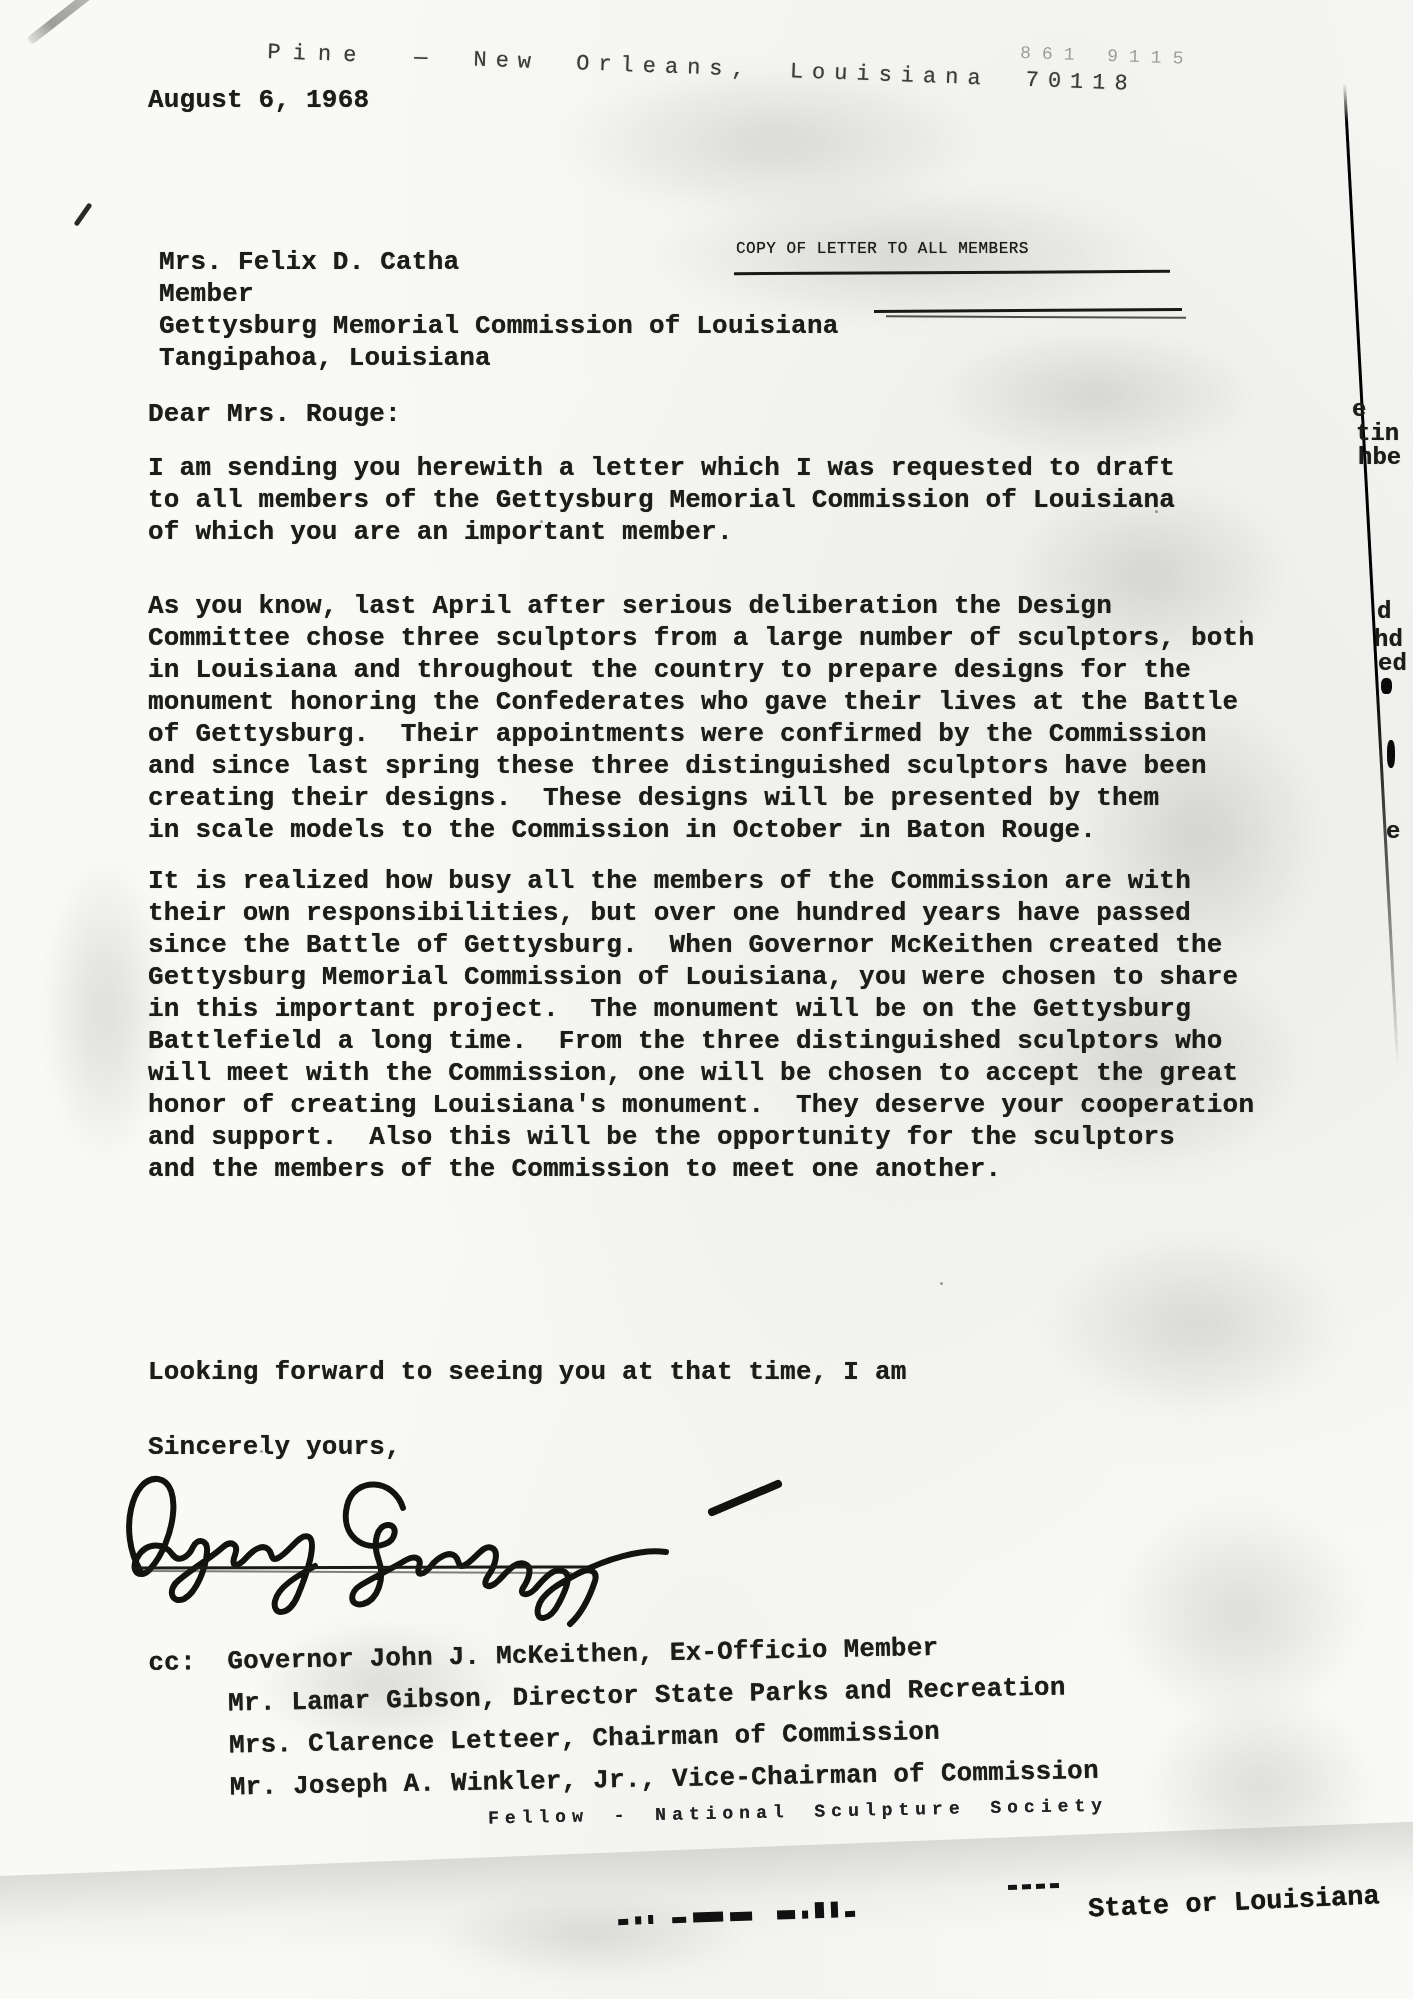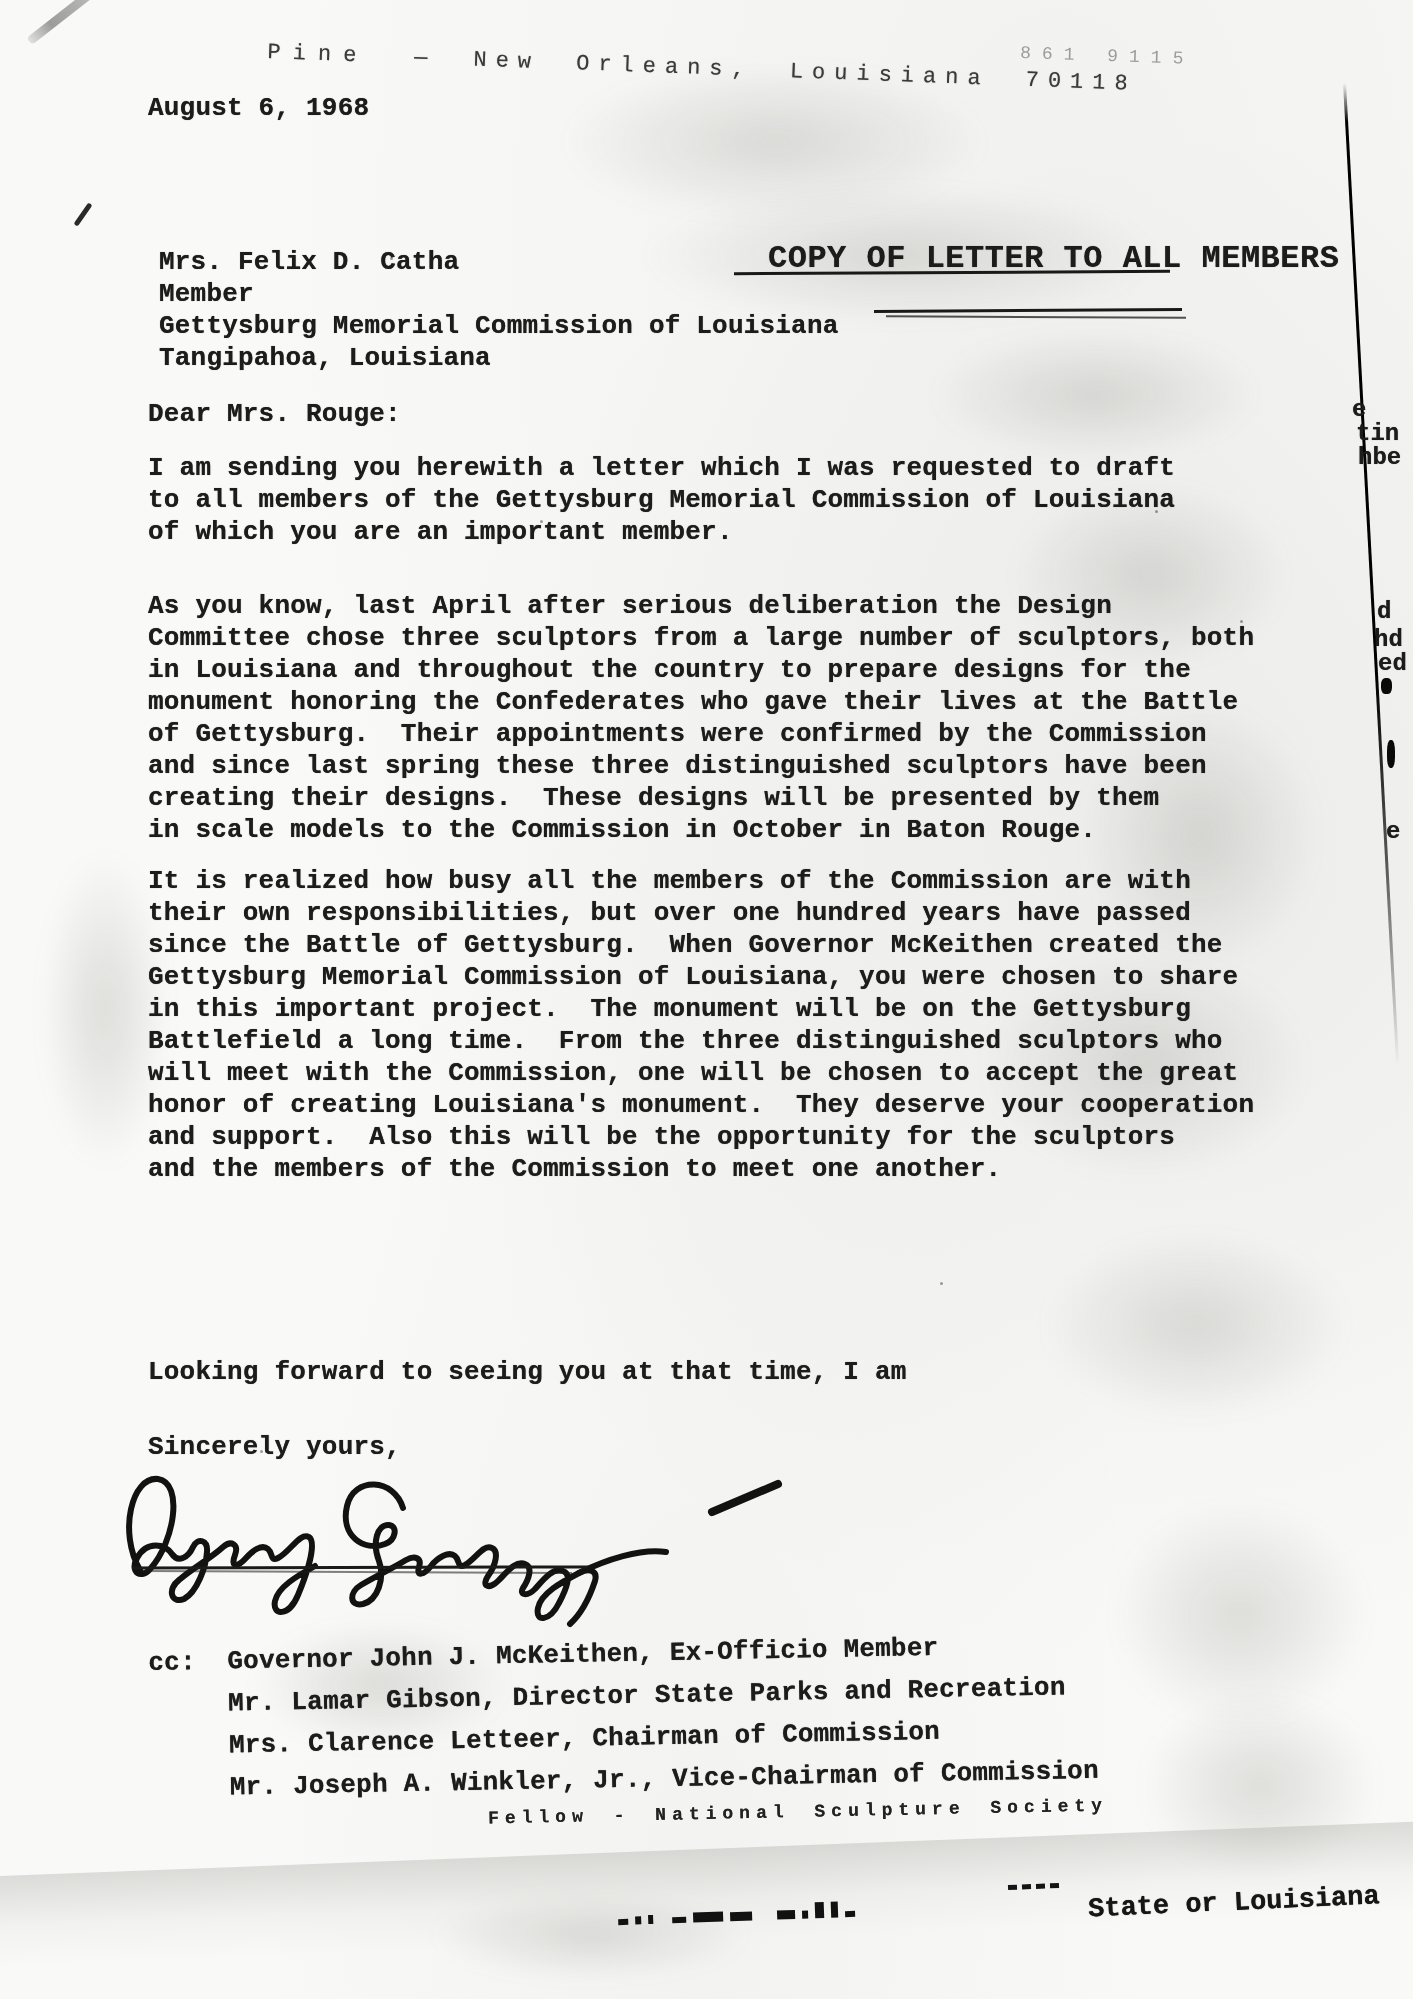--- a/index.html
+++ b/index.html
@@ -36,21 +36,21 @@
   .letterhead .street{letter-spacing:12px;}
   .letterhead .city{letter-spacing:9px;word-spacing:14px;}
   .letterhead-numbers{
     position:absolute;left:1020px;top:46px;
     transform:rotate(2deg);
     font-size:18px;letter-spacing:11px;color:#555;opacity:.55;
     font-weight:400;
   }
   
   .copy-stamp{position:absolute;left:736px;top:240px;width:436px;}
-  .copy-stamp .l1{font-size:32px;font-weight:700;letter-spacing:0.5px;white-space:pre;text-shadow:0 0 .7px rgba(20,20,20,.8);margin-left:32px;}
+  .copy-stamp .l1{font-size:16px;font-weight:400;letter-spacing:0.5px;white-space:pre;text-shadow:0 0 .7px rgba(20,20,20,.8);}
   .copy-stamp .l2{font-size:24px;font-weight:700;text-align:center;margin-top:7px;white-space:pre;text-shadow:0 0 .7px rgba(20,20,20,.8);}
   .stamp-line{position:absolute;background:#191917;height:3px;}
   .sl-a{left:-2px;top:31px;width:436px;transform:rotate(-.3deg);}
   .sl-b{left:138px;top:69px;width:308px;transform:rotate(-.4deg);}
   .sl-c{left:150px;top:76px;width:300px;height:2px;opacity:.75;transform:rotate(.3deg);}
   
   .pencil{
     position:absolute;left:32px;top:36px;width:92px;height:9px;
     background:linear-gradient(90deg, rgba(90,90,88,.15), rgba(80,80,78,.55) 30%, rgba(90,90,88,.35));
     transform:rotate(-38deg);transform-origin:left bottom;border-radius:4px;
@@ -129,21 +129,21 @@
   <div class="speck" style="left:1240px;top:620px;"></div>
   <div class="speck" style="left:880px;top:760px;"></div>
 
   <div class="letterhead">
     <span class="street">Pine</span>
     <span class="dash">—</span>
     <span class="city">New Orleans, Louisiana 70118</span>
   </div>
   <div class="letterhead-numbers">861 9115</div>
 
-  <div class="tw" style="left:148px;top:92px;">August 6, 1968</div>
+  <div class="tw" style="left:148px;top:84px;">August 6, 1968</div>
 
   <div class="copy-stamp">
     <div class="l1">COPY OF LETTER TO ALL MEMBERS</div>
     <div class="stamp-line sl-a"></div>
     <div class="stamp-line sl-b"></div>
     <div class="stamp-line sl-c"></div>
   </div>
 
   <div class="tw" style="left:159px;top:246px;">Mrs. Felix D. Catha
 Member

